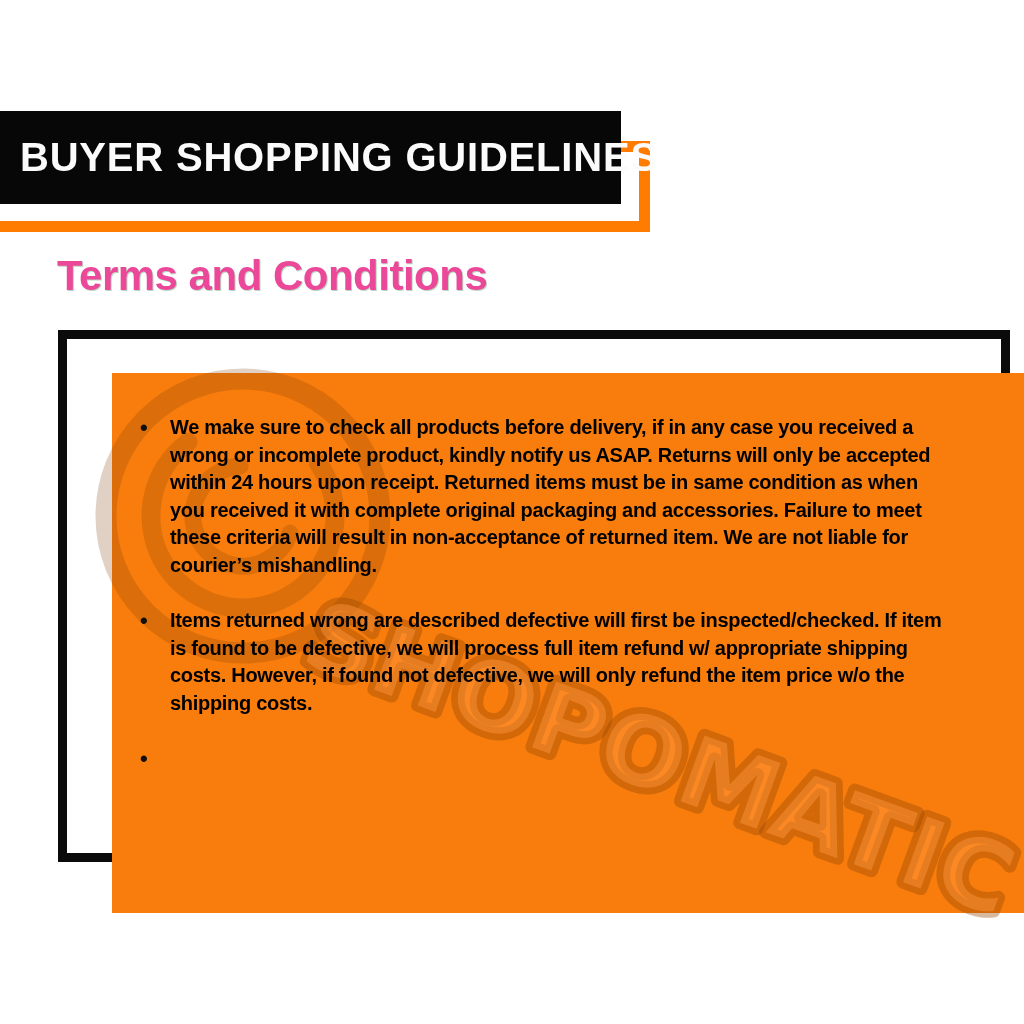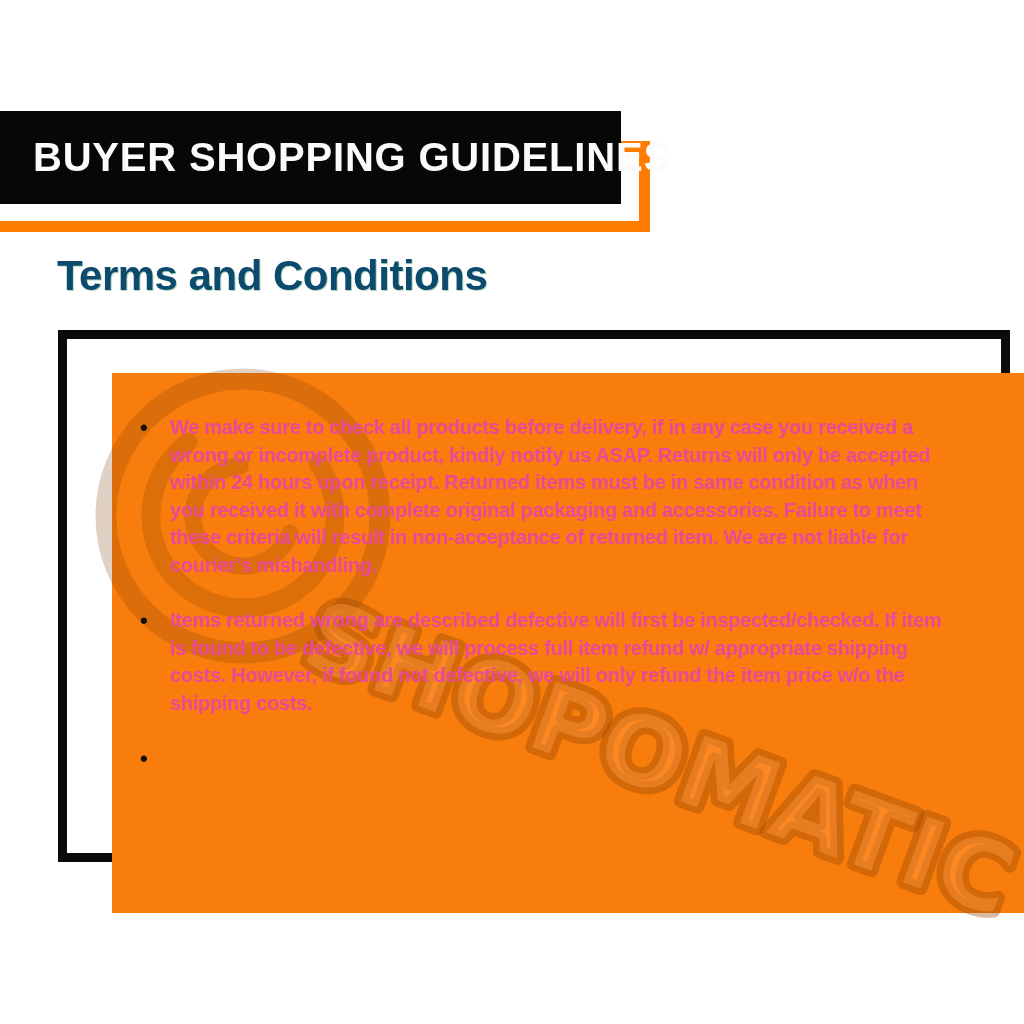--- a/index.html
+++ b/index.html
@@ -12,31 +12,31 @@
 
   
   .accent-frame{
     position:absolute;left:-24px;top:141px;width:674px;height:91px;
     box-sizing:border-box;border:11px solid #FF7C00;background:transparent;
     z-index:9;
   }
   .banner{
     position:absolute;left:0;top:111px;width:621px;height:93px;
     background:#070707;display:flex;align-items:center;
-    padding-left:33px;box-sizing:border-box;z-index:10;
+    padding-left:20px;box-sizing:border-box;z-index:10;
   }
   .banner-title{
     color:#fbfbfb;font-size:40px;font-weight:bold;letter-spacing:.8px;
     white-space:nowrap;
   }
 
   
   .page-heading{
     position:absolute;left:57px;top:252px;z-index:10;
-    font-size:42px;font-weight:bold;color:#0c4a6e;letter-spacing:-0.5px;
+    font-size:42px;font-weight:bold;color:#ec4899;letter-spacing:-0.5px;
     text-shadow:1px 1px 0 rgba(20,130,50,.30);
     white-space:nowrap;
   }
 
   
   .terms-frame{
     position:absolute;left:58px;top:330px;width:952px;height:532px;
     box-sizing:border-box;border:9px solid #0b0b0b;background:#ffffff;
     z-index:3;
   }
@@ -57,21 +57,21 @@
     position:absolute;left:140px;top:414px;width:872px;z-index:6;
   }
   .bullet-row{
     display:flex;align-items:flex-start;margin-bottom:28px;
   }
   .bullet-marker{
     flex:0 0 30px;font-size:22px;font-weight:bold;color:#100f0c;
     line-height:27.5px;
   }
   .bullet-text{
-    font-size:20px;font-weight:bold;color:#ec4899;
+    font-size:20px;font-weight:bold;color:#000000;
     line-height:27.5px;letter-spacing:-0.3px;font-stretch:semi-condensed;
     white-space:pre-line;max-width:832px;
   }
 </style>
 </head>
 <body>
 
 <div class="stage">
 
   <div class="accent-frame"></div>

